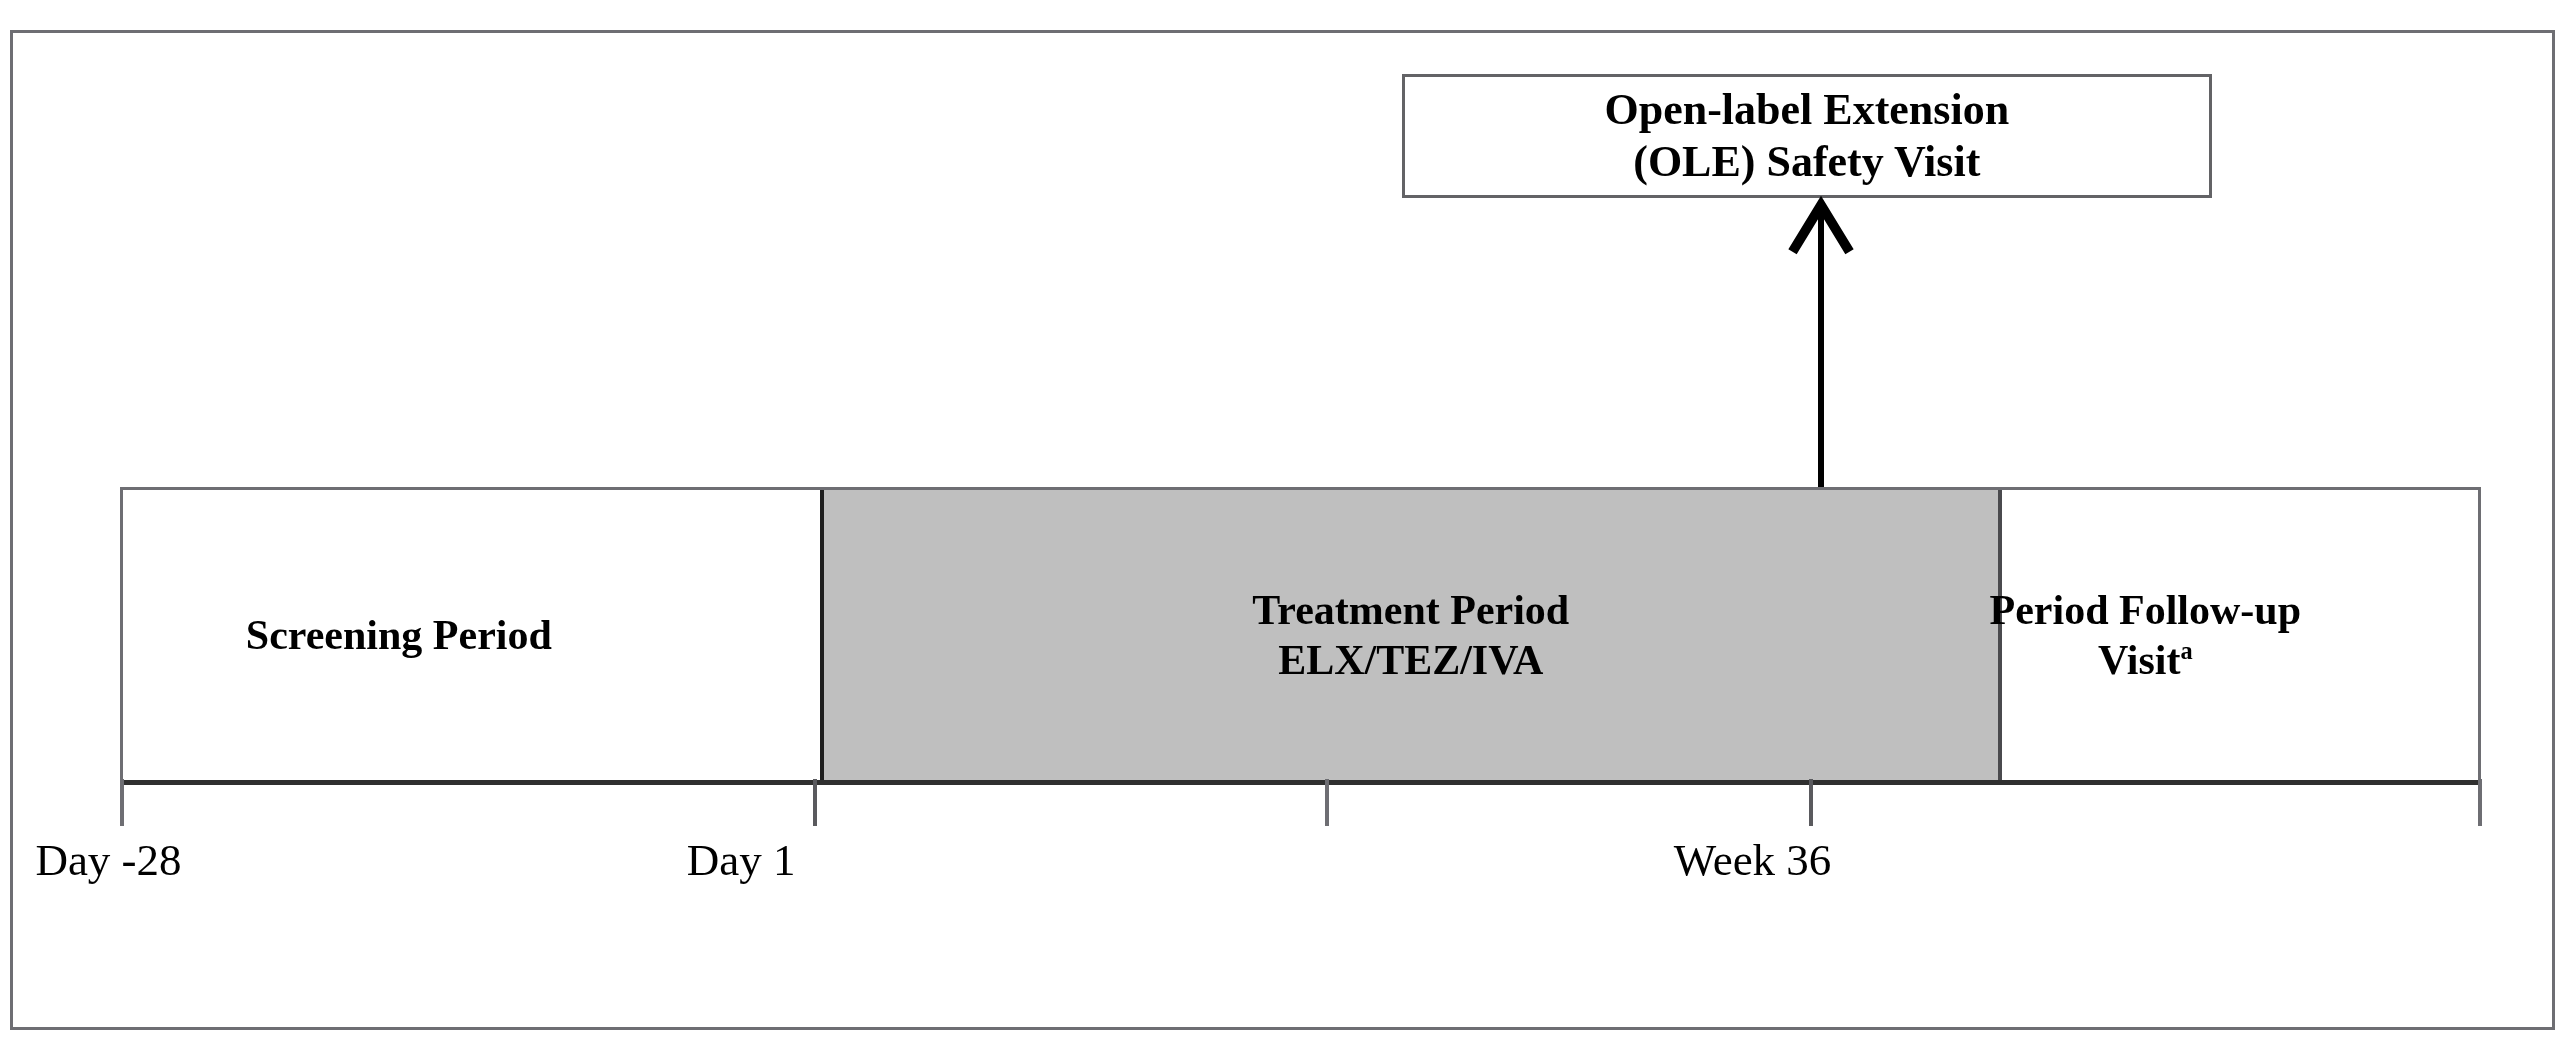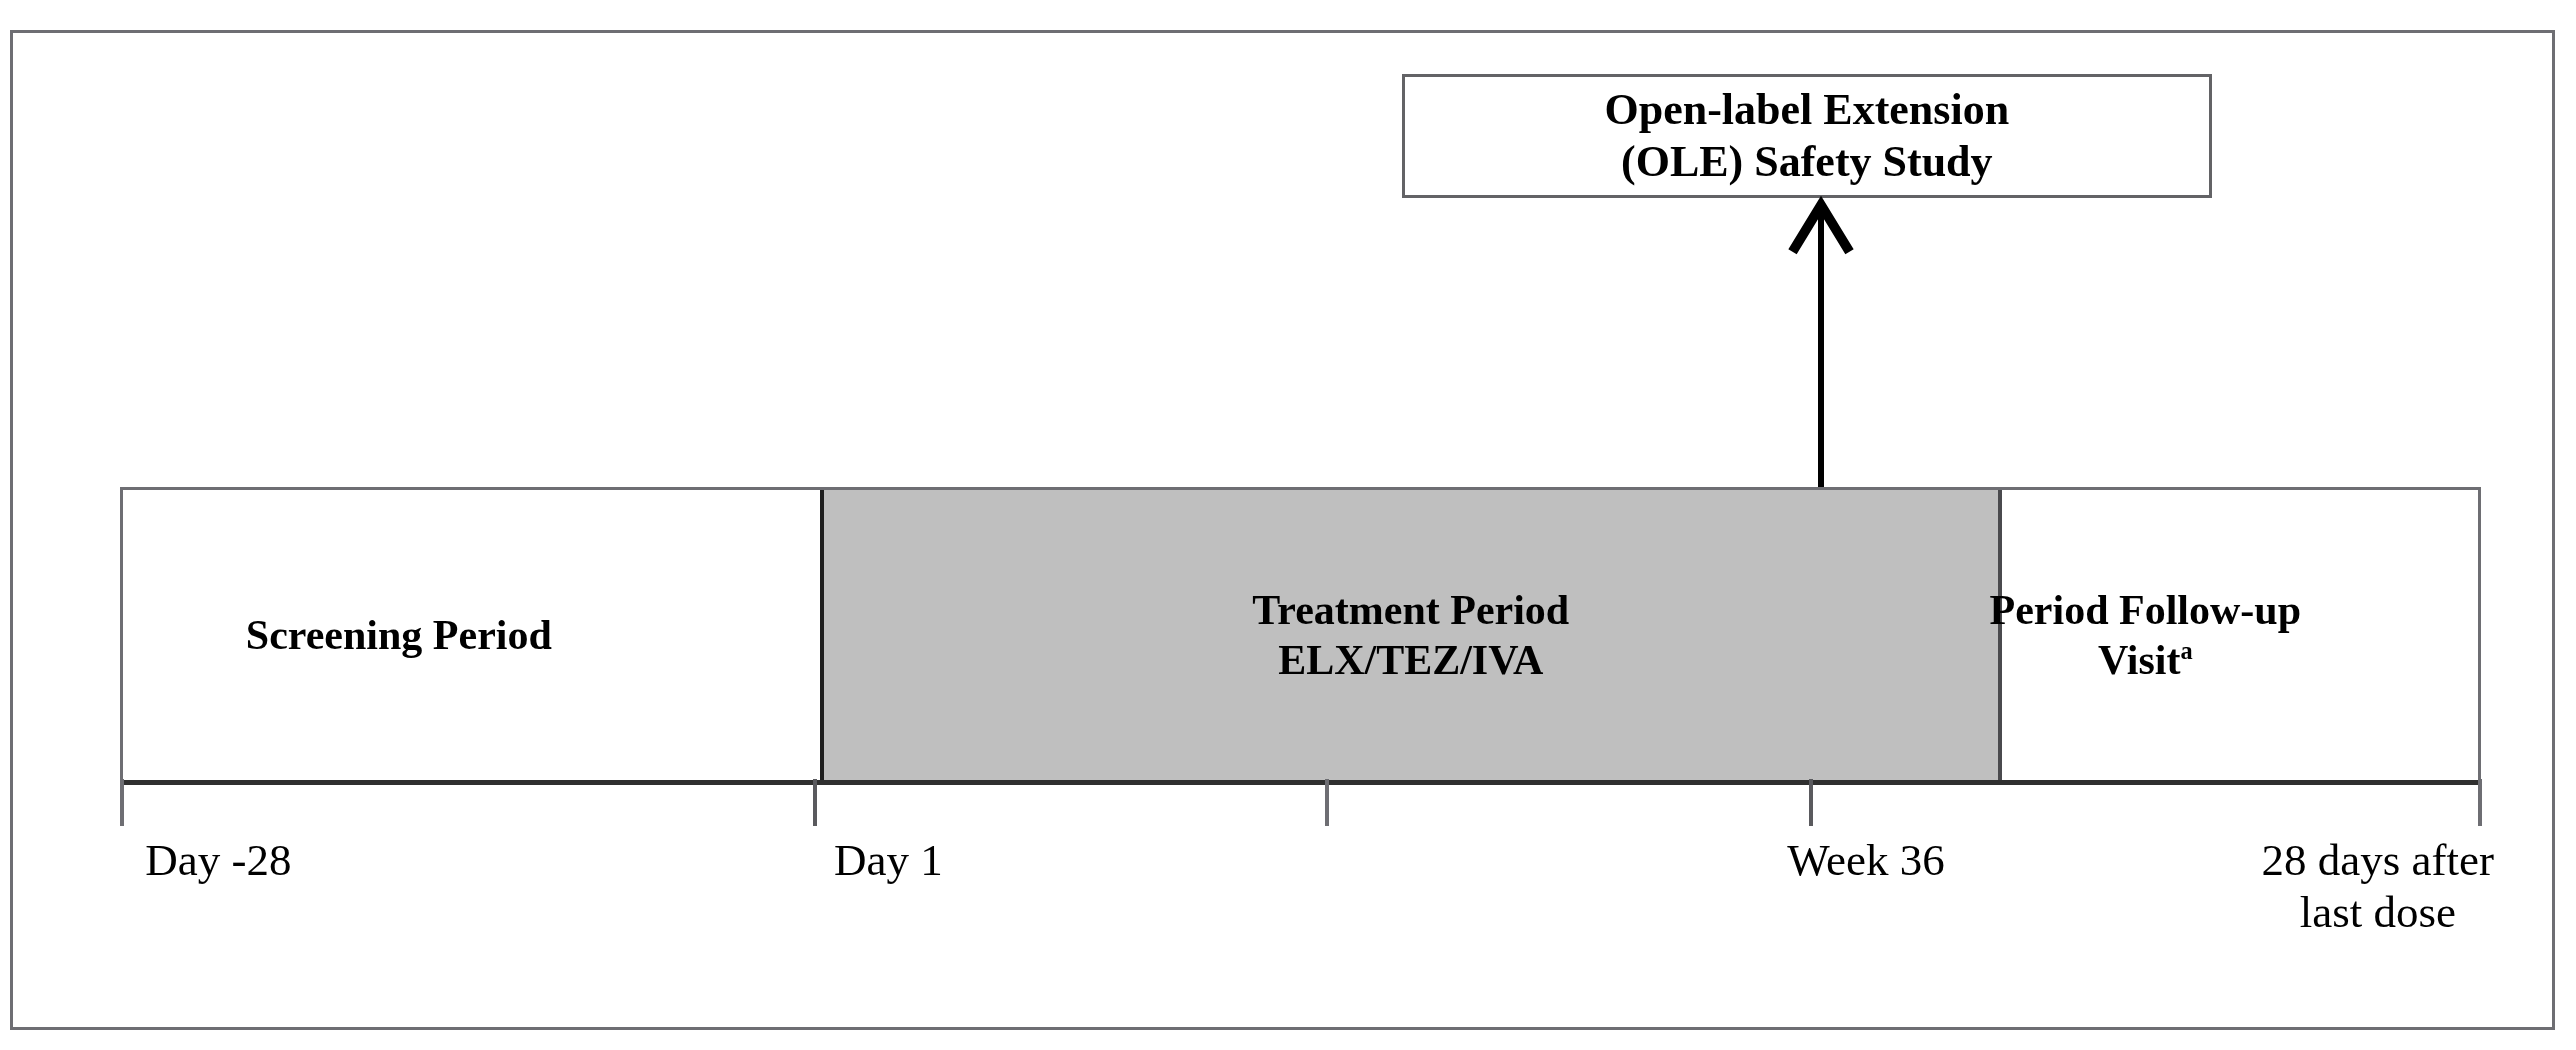--- a/index.html
+++ b/index.html
@@ -133,21 +133,21 @@
   }
 
   
   .axis-label {
     position: absolute;
     top: 801px;
     color: #000000;
     font-size: 45px;
     line-height: 1.16;
     white-space: nowrap;
-    text-align: right;
+    text-align: left;
   }
   .axis-label.two-line {
     white-space: normal;
     text-align: center;
     line-height: 1.16;
   }
 
   .sup {
     font-size: 0.58em;
     vertical-align: super;
@@ -155,21 +155,21 @@
   }
 </style>
 </head>
 <body>
 
 <div id="diagram-frame">
   <div class="canvas">
 
     <div id="ole-box">
       <div class="ole-line">Open-label Extension</div>
-      <div class="ole-line">(OLE) Safety Study</div>
+      <div class="ole-line">(OLE) Safety Visit</div>
     </div>
 
     <svg id="ole-arrow" viewBox="0 0 120 400" preserveAspectRatio="none">
       <line x1="60" y1="400" x2="60" y2="14" stroke="#000000" stroke-width="8"></line>
       <polyline points="22,74 60,12 98,74" fill="none" stroke="#000000" stroke-width="13" stroke-linecap="butt" stroke-linejoin="miter"></polyline>
     </svg>
 
     <div id="timeline-bar">
 
       <div class="segment" id="segment-screening">
@@ -194,20 +194,16 @@
     <div class="axis-tick dark" style="left:1796px;"></div>
     <div class="axis-tick" style="left:2465px;"></div>
 
     <div class="axis-label" style="left:22.6px;  width:256px;">Day -28</div>
 
     <div class="axis-label" style="left:674px; width:256px;font-family:Liberation Serif, serif;">Day 1</div>
 
 
     <div class="axis-label" style="left:1661px; width:271px;">Week 36</div>
 
-    <div class="axis-label two-line" style="left:2188px; width:354px;">
-      <div>28 days after</div>
-      <div>last dose</div>
-    </div>
 
   </div>
 </div>
 
 
 </body></html>

